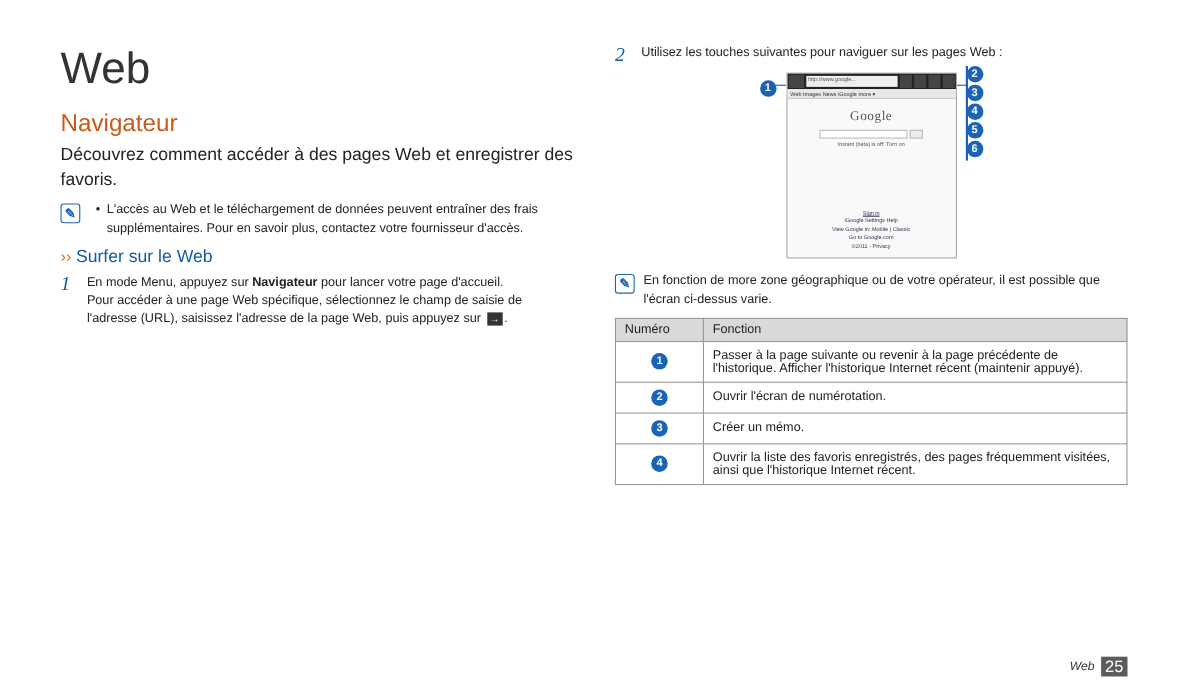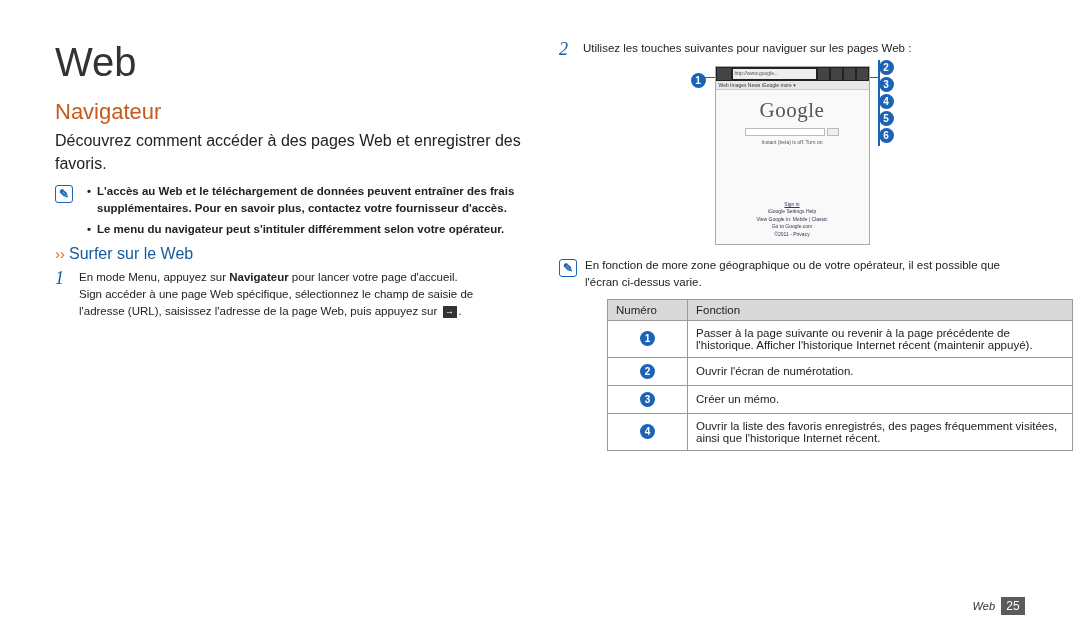--- a/index.html
+++ b/index.html
@@ -43,21 +43,21 @@
   .note-icon {
     width: 18px; height: 18px;
     border: 1.8px solid #1a63b7;
     border-radius: 3px;
     display: flex; align-items: center; justify-content: center;
     font-size: 12px; font-weight: bold; color: #1a63b7;
     flex-shrink: 0;
     margin-top: 2px;
   }
   .note-body { font-size: 11.5px; line-height: 1.45; }
-  .note-body ul { list-style: none; padding-left: 6px; font-weight: bold; }
+  .note-body ul { list-style: none; padding-left: 6px; }
   .note-body li { position: relative; padding-left: 10px; margin-bottom: 4px; }
   .note-body li::before {
     content: "•"; position: absolute; left: 0; top: 0;
   }
   h3.sub {
     font-size: 16px;
     font-weight: normal;
     color: #145a9e;
     margin-top: 4px;
     margin-bottom: 6px;
@@ -117,21 +117,21 @@
     flex: 1; height: 10px; background: #eee; margin: 1px; font-size: 5px; color:#555; padding:1px 2px;
   }
   .phone .topbar .icon { width: 11px; height: 12px; background: #444; margin: 1px; }
   .phone .tabs {
     height: 9px; background: #e8e8e8; font-size: 5px; color:#333; padding: 1px 3px;
     border-bottom: 1px solid #ccc;
   }
   .phone .logo {
     text-align: center;
     font-family: Georgia, serif;
-    font-size: 21px;
+    font-size: 12px;
     letter-spacing: 0.5px;
     color: #555;
     margin-top: 8px;
   }
   .phone .searchrow {
     display: flex; justify-content: center; gap: 2px; margin-top: 5px;
   }
   .phone .searchrow .sbox { width: 80px; height: 8px; border:1px solid #bbb; background:#fff; }
   .phone .searchrow .sbtn { width: 12px; height: 8px; border:1px solid #bbb; background:#eee; }
   .phone .meta {
@@ -163,21 +163,20 @@
   }
   .line-v {
     position: absolute; width: 1.5px; background: #1a63b7;
   }
 
   table.func {
     width: 100%;
     border-collapse: collapse;
     font-size: 11.5px;
     margin-top: 8px;
-    margin-left: 48px;
   }
   table.func th {
     background: #d9d9d9;
     text-align: left;
     font-weight: normal;
     padding: 4px 8px;
     border: 1px solid #999;
   }
   table.func td {
     border: 1px solid #999;
@@ -194,52 +193,51 @@
     align-items: center;
     gap: 6px;
     font-size: 11px;
   }
   .page-footer .label { font-style: italic; color: #333; }
   .page-footer .pgnum {
     background: #5b5b5b;
     color: #fff;
     width: 24px; height: 18px;
     display: flex; align-items: center; justify-content: center;
-    font-size: 12px;
+    font-size: 15px;
   }
 </style>
 </head>
 <body>
 
 <div class="page">
   <div class="col">
     <h1 class="web-title">Web</h1>
 
     <h2 class="section">Navigateur</h2>
     <p class="subtext">Découvrez comment accéder à des pages Web et enregistrer des favoris.</p>
 
     <div class="note-block">
       <div class="note-icon">✎</div>
       <div class="note-body">
         <ul>
           <li>L'accès au Web et le téléchargement de données peuvent entraîner des frais supplémentaires. Pour en savoir plus, contactez votre fournisseur d'accès.</li>
-          <li>Le menu du navigateur peut s'intituler différemment selon votre opérateur.</li>
         </ul>
       </div>
     </div>
 
     <h3 class="sub">
       <span class="chev">››</span><span>Surfer sur le Web</span>
     </h3>
 
     <div class="step">
       <div class="num">1</div>
       <div class="body">
         <span>En mode Menu, appuyez sur </span><span class="bold">Navigateur</span><span> pour lancer votre page d'accueil.</span><br>
-        <span>Sign accéder à une page Web spécifique, sélectionnez le champ de saisie de l'adresse (URL), saisissez l'adresse de la page Web, puis appuyez sur </span><span class="inline-btn">→</span><span>.</span>
+        <span>Pour accéder à une page Web spécifique, sélectionnez le champ de saisie de l'adresse (URL), saisissez l'adresse de la page Web, puis appuyez sur </span><span class="inline-btn">→</span><span>.</span>
       </div>
     </div>
   </div>
 
   <div class="col">
     <div class="step">
       <div class="num">2</div>
       <div class="body">Utilisez les touches suivantes pour naviguer sur les pages Web :</div>
     </div>
 

